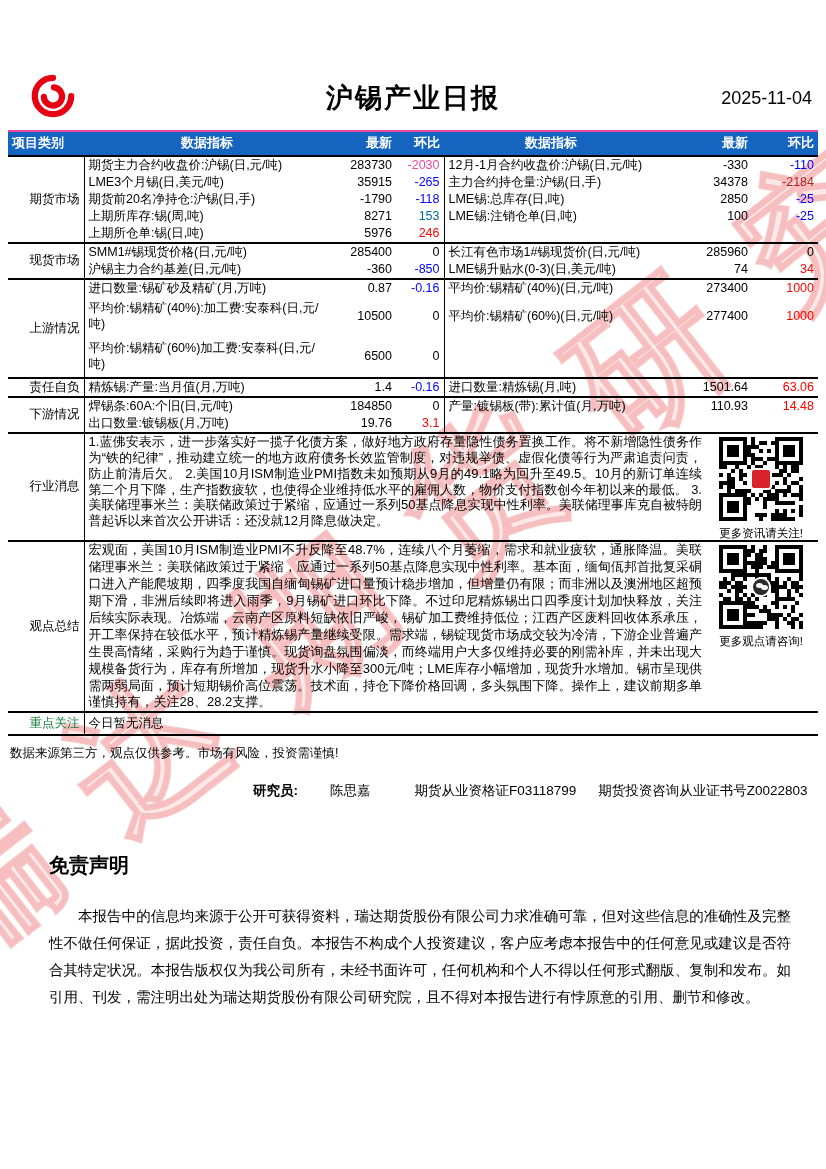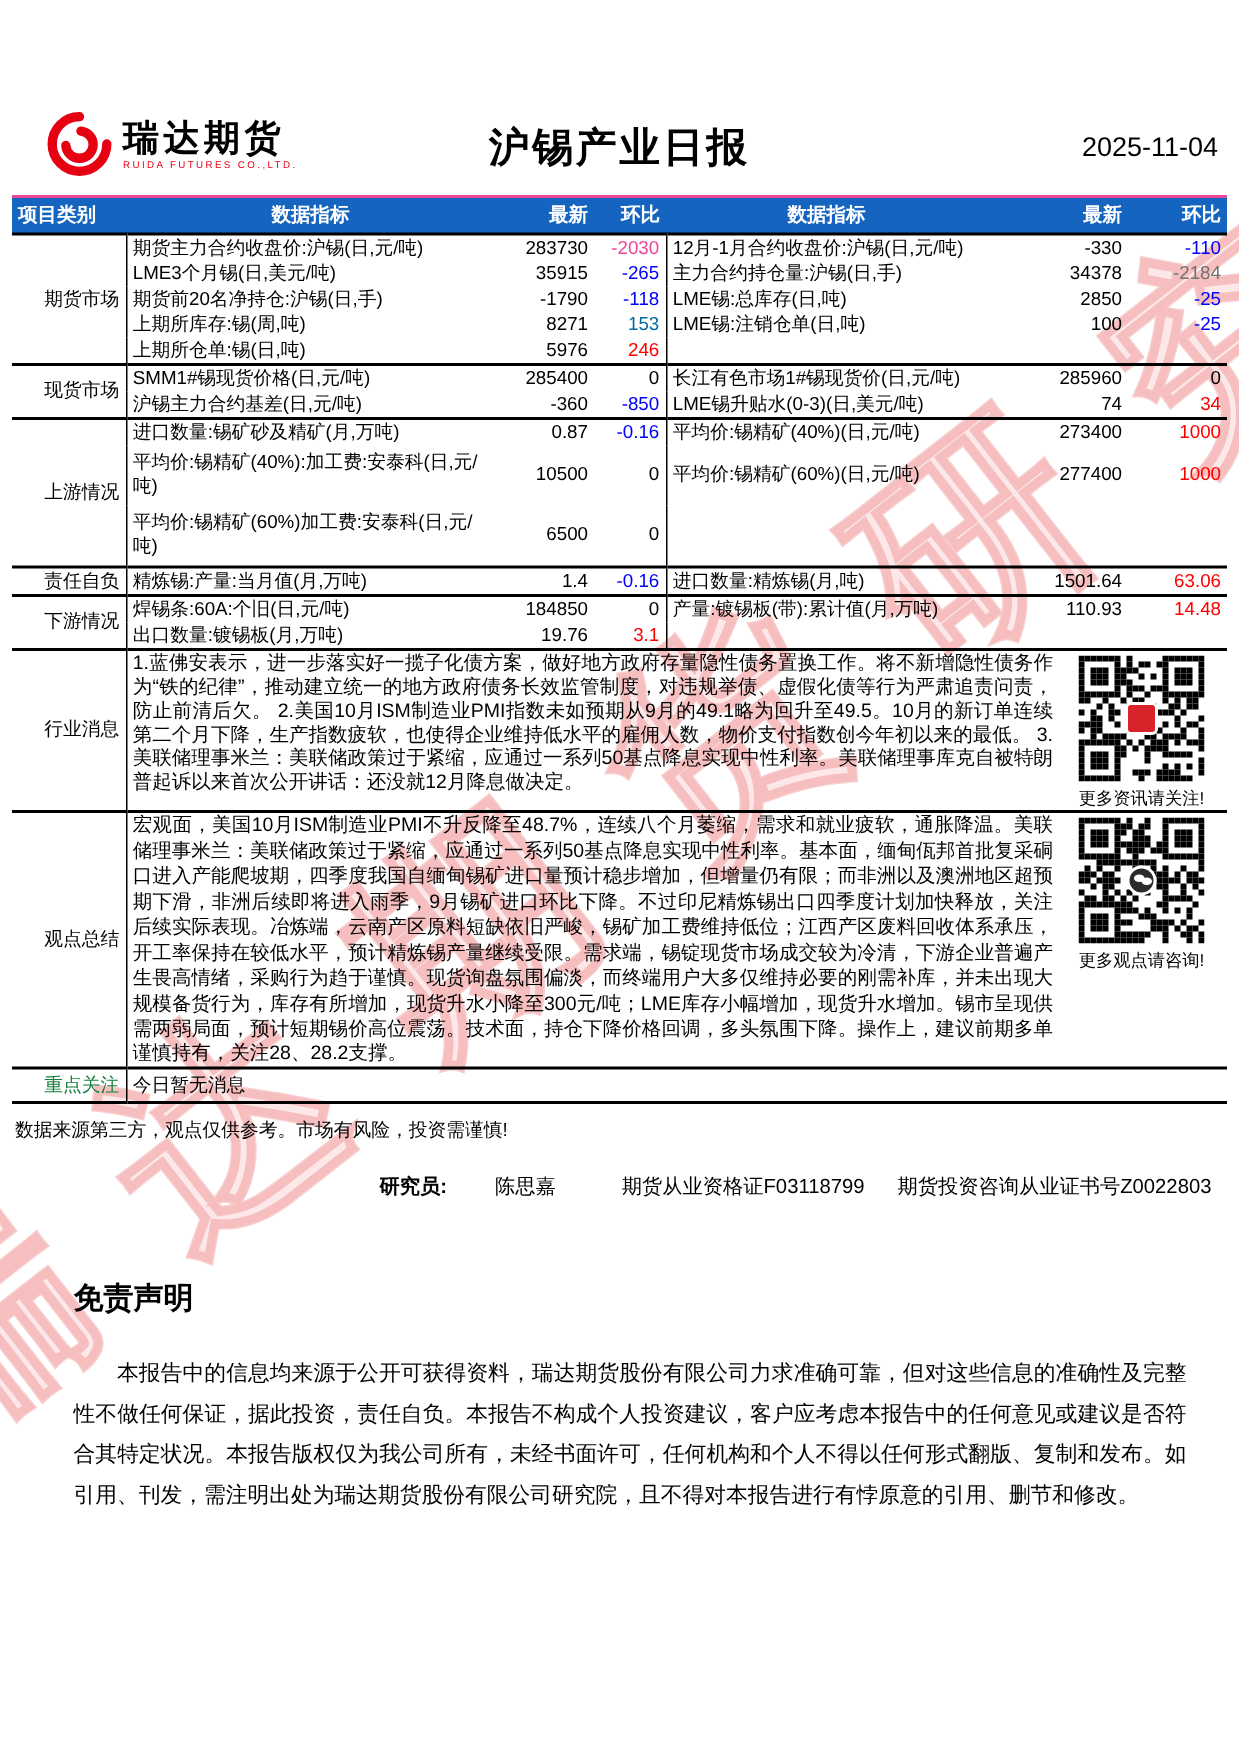--- a/index.html
+++ b/index.html
@@ -72,24 +72,20 @@
 <div class="content">
 
   <div class="hdr">
     <div class="brand">
       <span>
         <svg width="46" height="46" viewBox="0 0 48 48">
           <path d="M24 5 a19 19 0 1 0 19 19" fill="none" stroke="#e60012" stroke-width="6.5" stroke-linecap="round"></path>
           <path d="M25 15 a9.5 9.5 0 1 1 -10.5 10" fill="none" stroke="#e60012" stroke-width="6.5" stroke-linecap="round"></path>
         </svg>
       </span>
-      <span class="brand-txt">
-        <span class="brand-name">瑞达期货</span>
-        <span class="brand-sub">RUIDA FUTURES CO.,LTD.</span>
-      </span>
     </div>
     <div class="rpt-title">沪锡产业日报</div>
     <div class="rpt-date">2025-11-04</div>
   </div>
 
   <table class="rpt">
     <colgroup>
       <col style="width:76px">
         <col style="width:246px">
         <col style="width:66px">
@@ -117,21 +113,21 @@
       <td class="ind">12月-1月合约收盘价:沪锡(日,元/吨)</td>
       <td class="val">-330</td>
       <td class="chg" style="color: rgb(0, 0, 255);">-110</td>
     </tr>
     <tr class="row">
       <td class="ind">LME3个月锡(日,美元/吨)</td>
       <td class="val">35915</td>
       <td class="chg div-r" style="color: rgb(0, 0, 255);">-265</td>
       <td class="ind">主力合约持仓量:沪锡(日,手)</td>
       <td class="val">34378</td>
-      <td class="chg" style="color: #737373;">-2184</td>
+      <td class="chg" style="color: #b91c1c;">-2184</td>
     </tr>
     <tr class="row">
       <td class="ind">期货前20名净持仓:沪锡(日,手)</td>
       <td class="val">-1790</td>
       <td class="chg div-r" style="color: rgb(0, 0, 255);">-118</td>
       <td class="ind">LME锡:总库存(日,吨)</td>
       <td class="val">2850</td>
       <td class="chg" style="color: rgb(0, 0, 255);">-25</td>
     </tr>
     <tr class="row">

